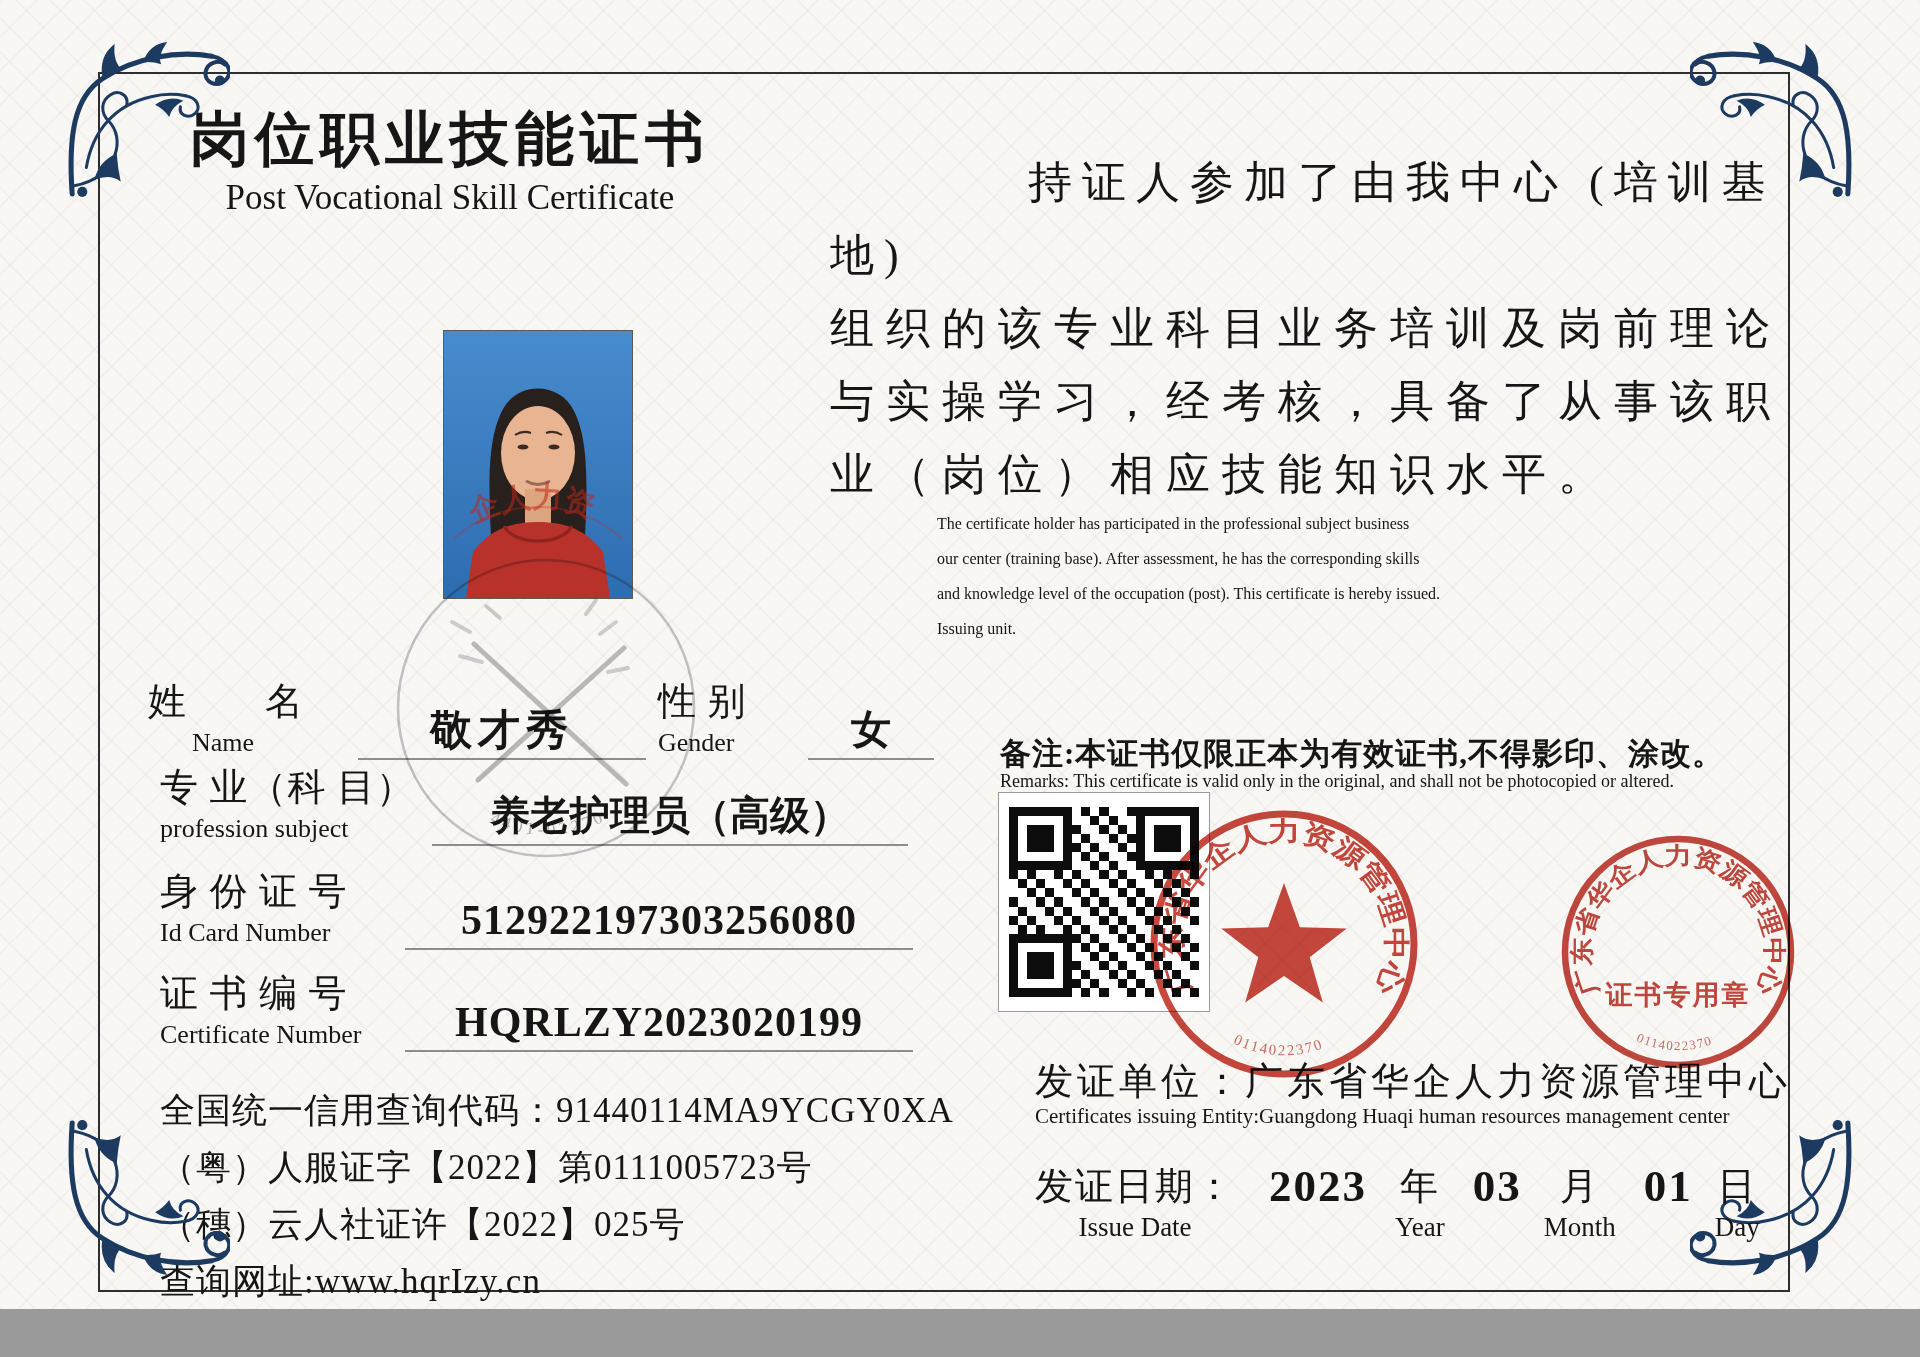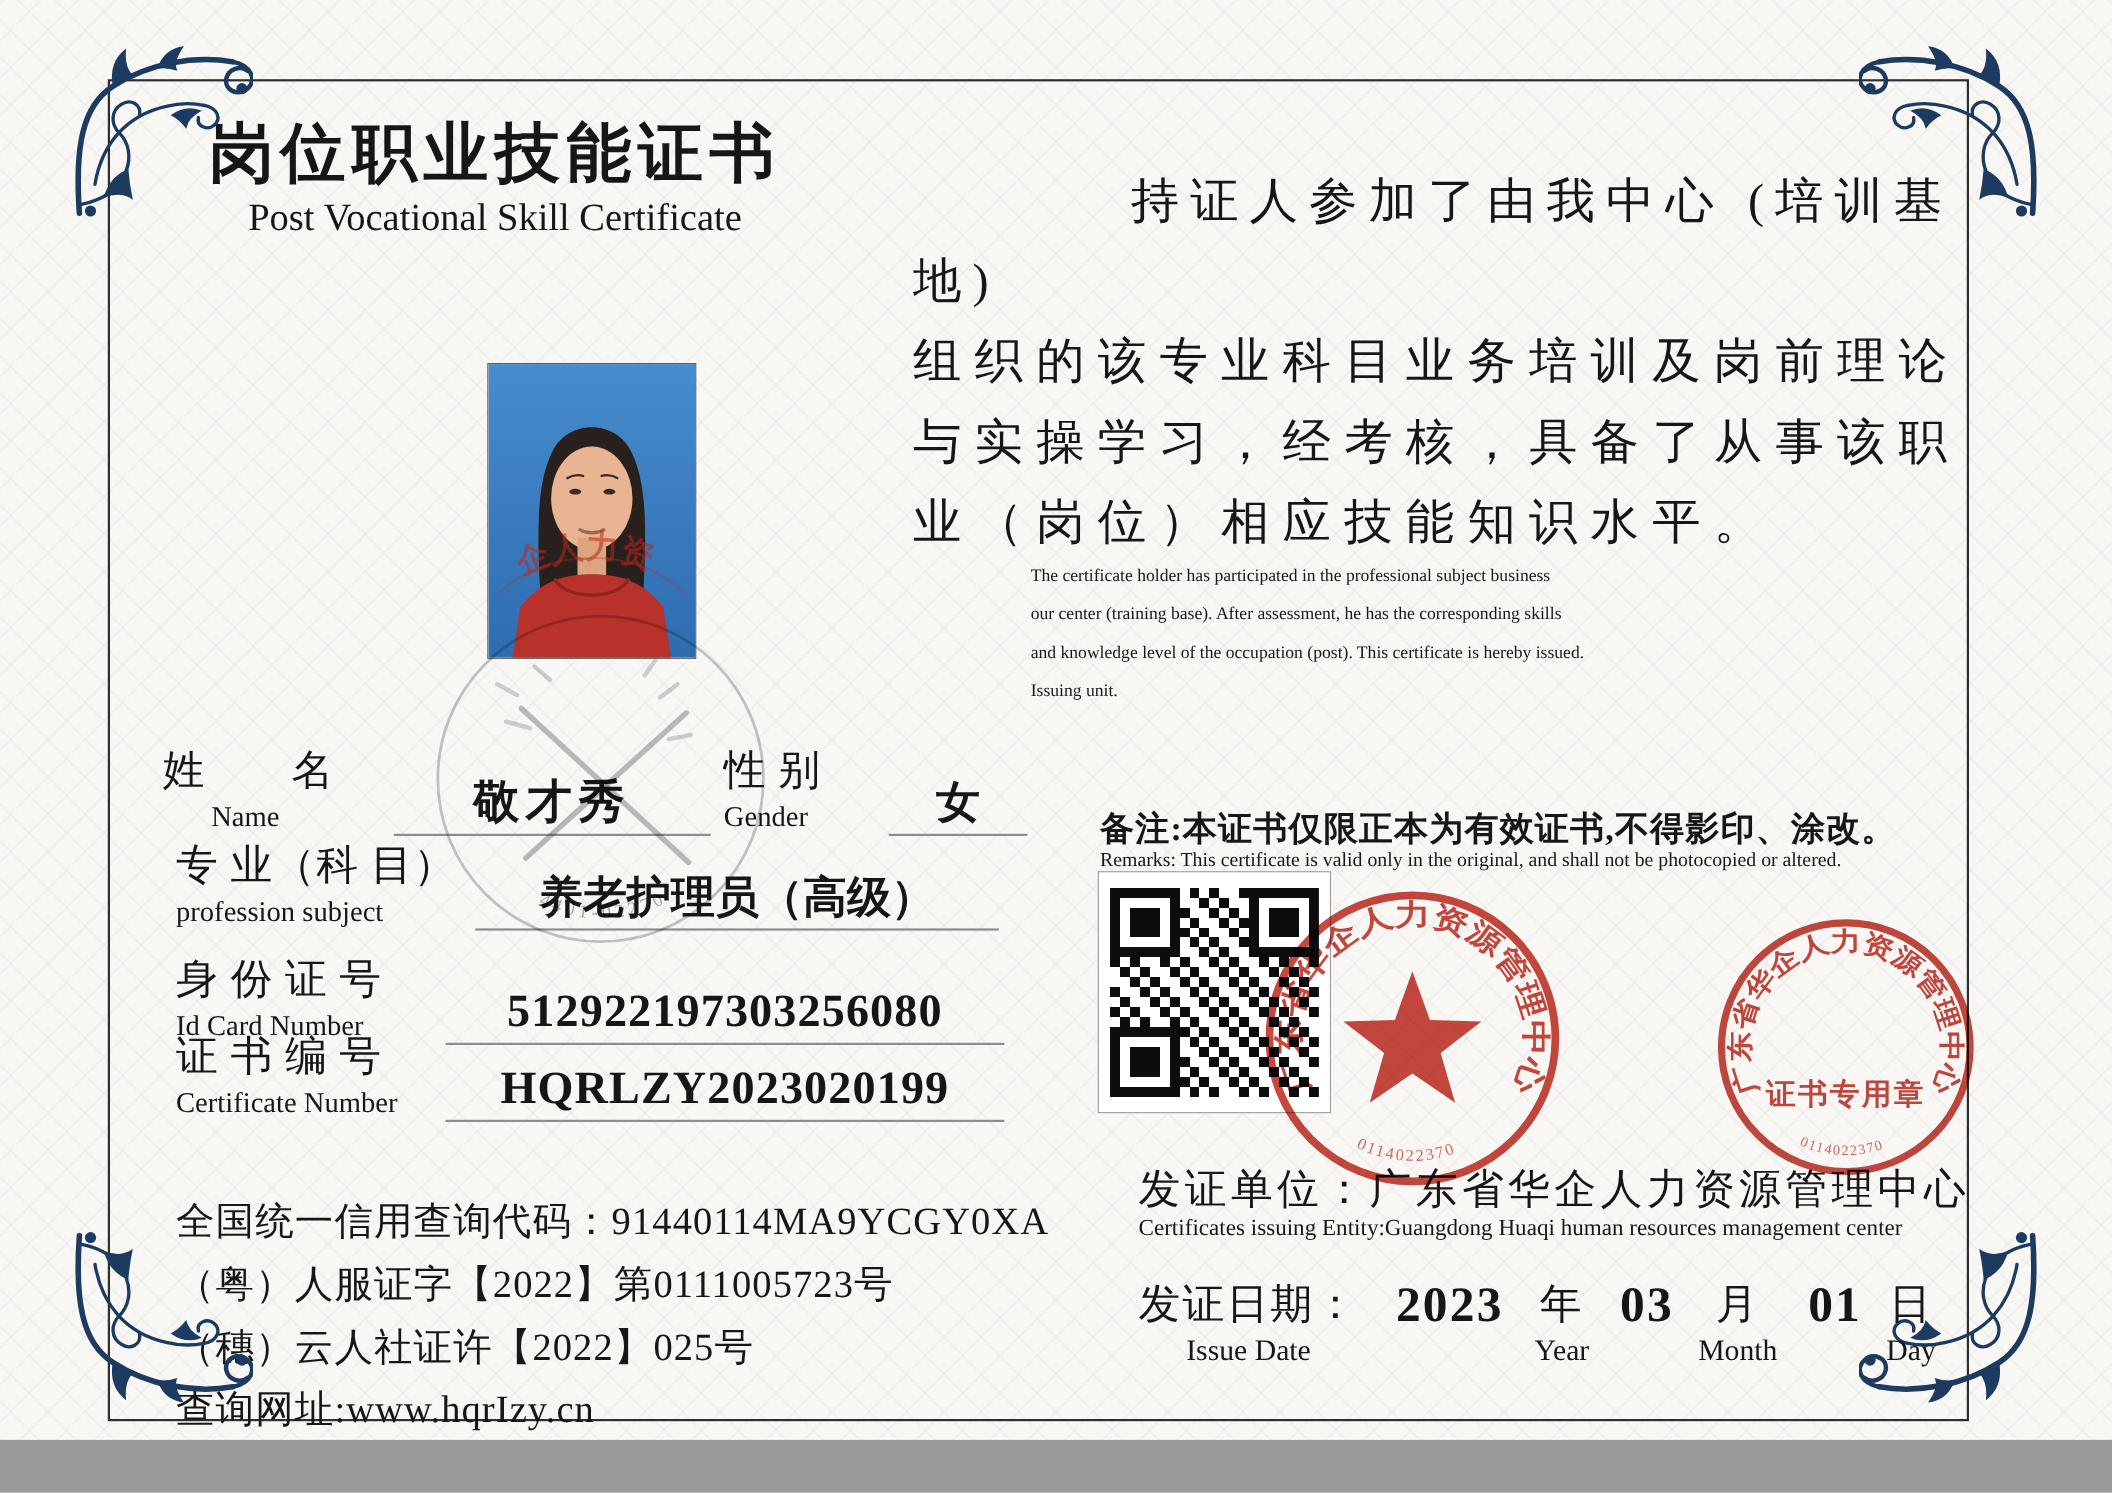--- a/index.html
+++ b/index.html
@@ -25,21 +25,21 @@
 
   .photo{position:absolute;left:443px;top:330px;width:188px;height:267px;border:1px solid #5a5a5a;z-index:1;}
   .photo svg{display:block;width:100%;height:100%;}
   .emboss{position:absolute;left:390px;top:552px;width:312px;height:312px;z-index:4;
     mix-blend-mode:multiply;pointer-events:none;}
 
   .row{position:absolute;display:flex;align-items:flex-end;z-index:2;}
   .row1{left:148px;top:660px;margin-top:16px;}
   .row2{left:160px;top:762px;}
   .row3{left:160px;top:866px;}
-  .row4{left:160px;top:936px;}
+  .row4{left:160px;top:968px;}
   .f-label{flex:0 0 auto;}
   .f-label .zh{font-size:38px;letter-spacing:1px;line-height:50px;}
   .f-label .en{font-size:26px;line-height:34px;}
   .f-value{border-bottom:2px solid #8d8d90;text-align:center;font-weight:700;
     font-size:42px;line-height:50px;padding:0 4px 3px;}
   .w-name-l{width:210px;} .w-name-v{width:280px;letter-spacing:6px;}
   .w-gen-l{width:150px;margin-left:12px;} .w-gen-v{width:118px;font-size:40px;}
   .w-prof-l{width:272px;} .w-prof-v{width:468px;font-size:40px;}
   .w-id-l{width:245px;} .w-id-v{width:500px;letter-spacing:1px;}
   .en-pad{padding-left:44px;}

